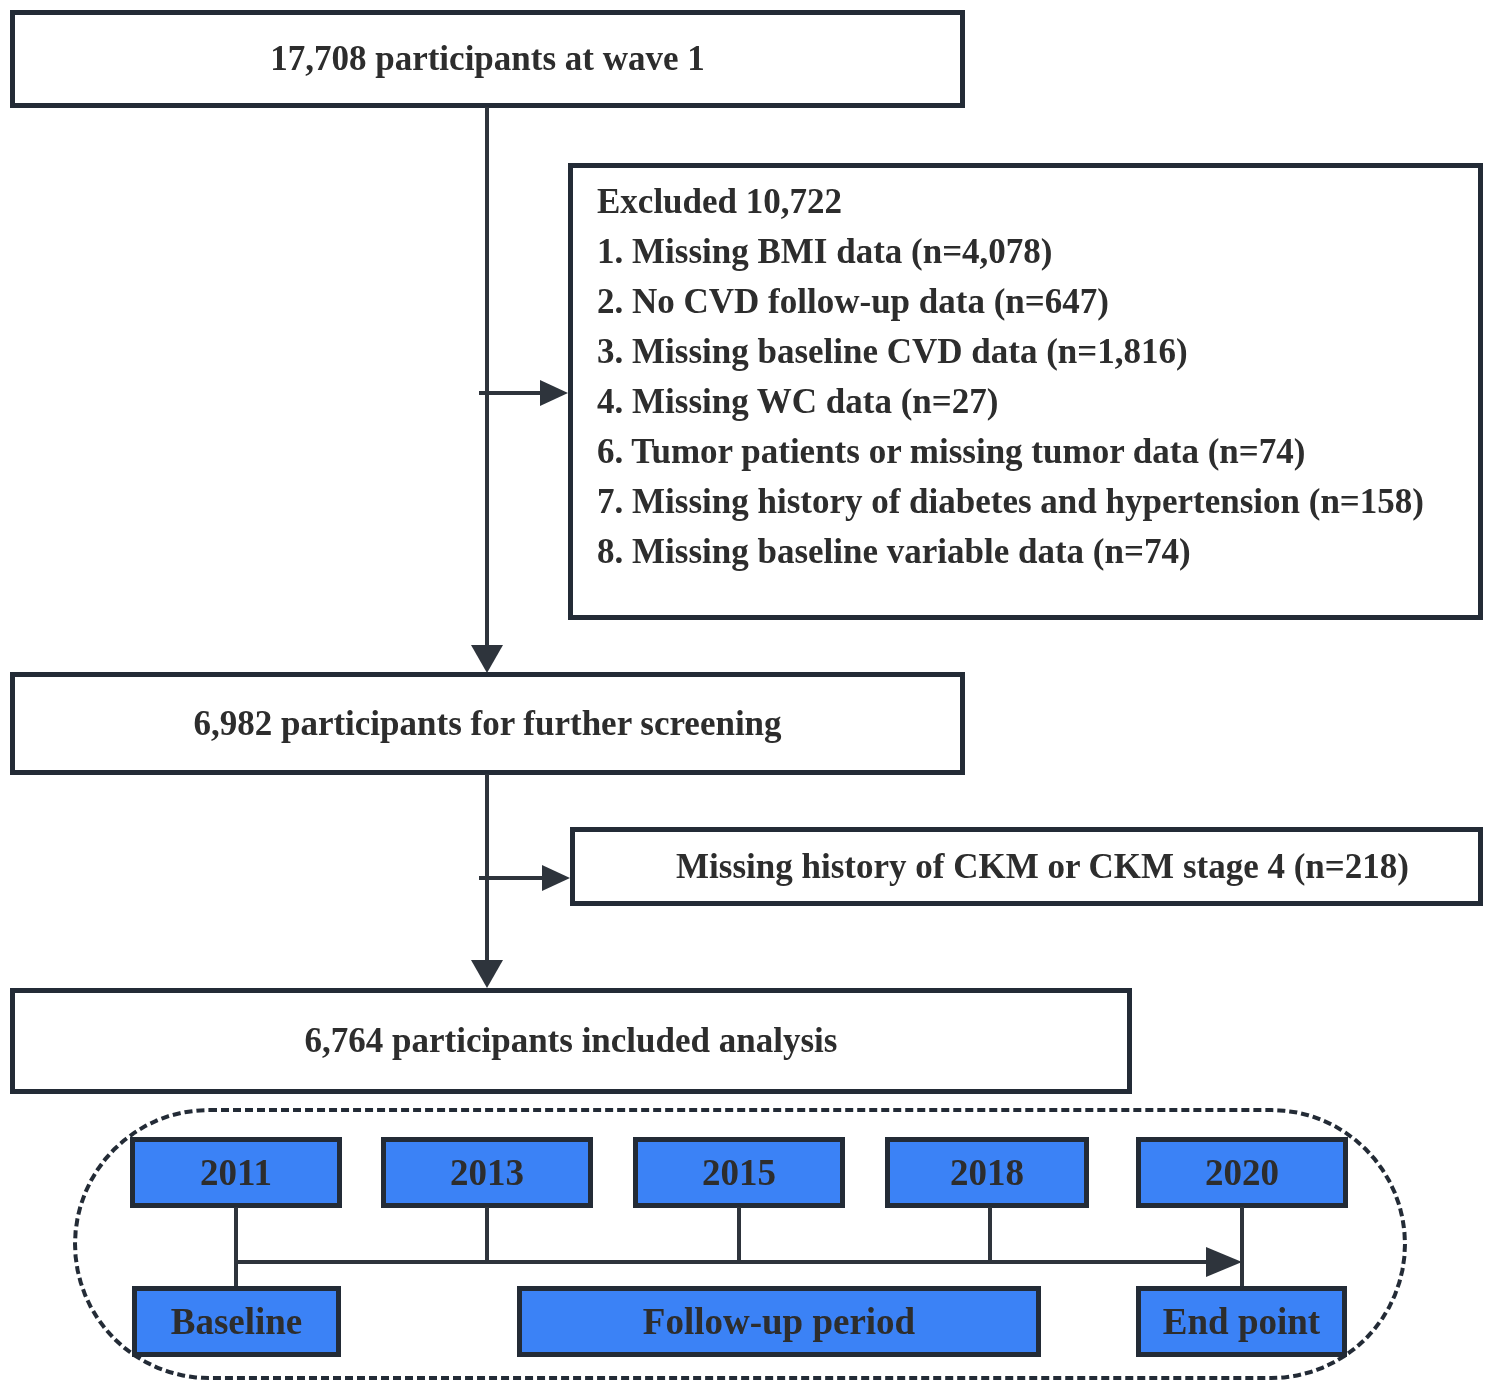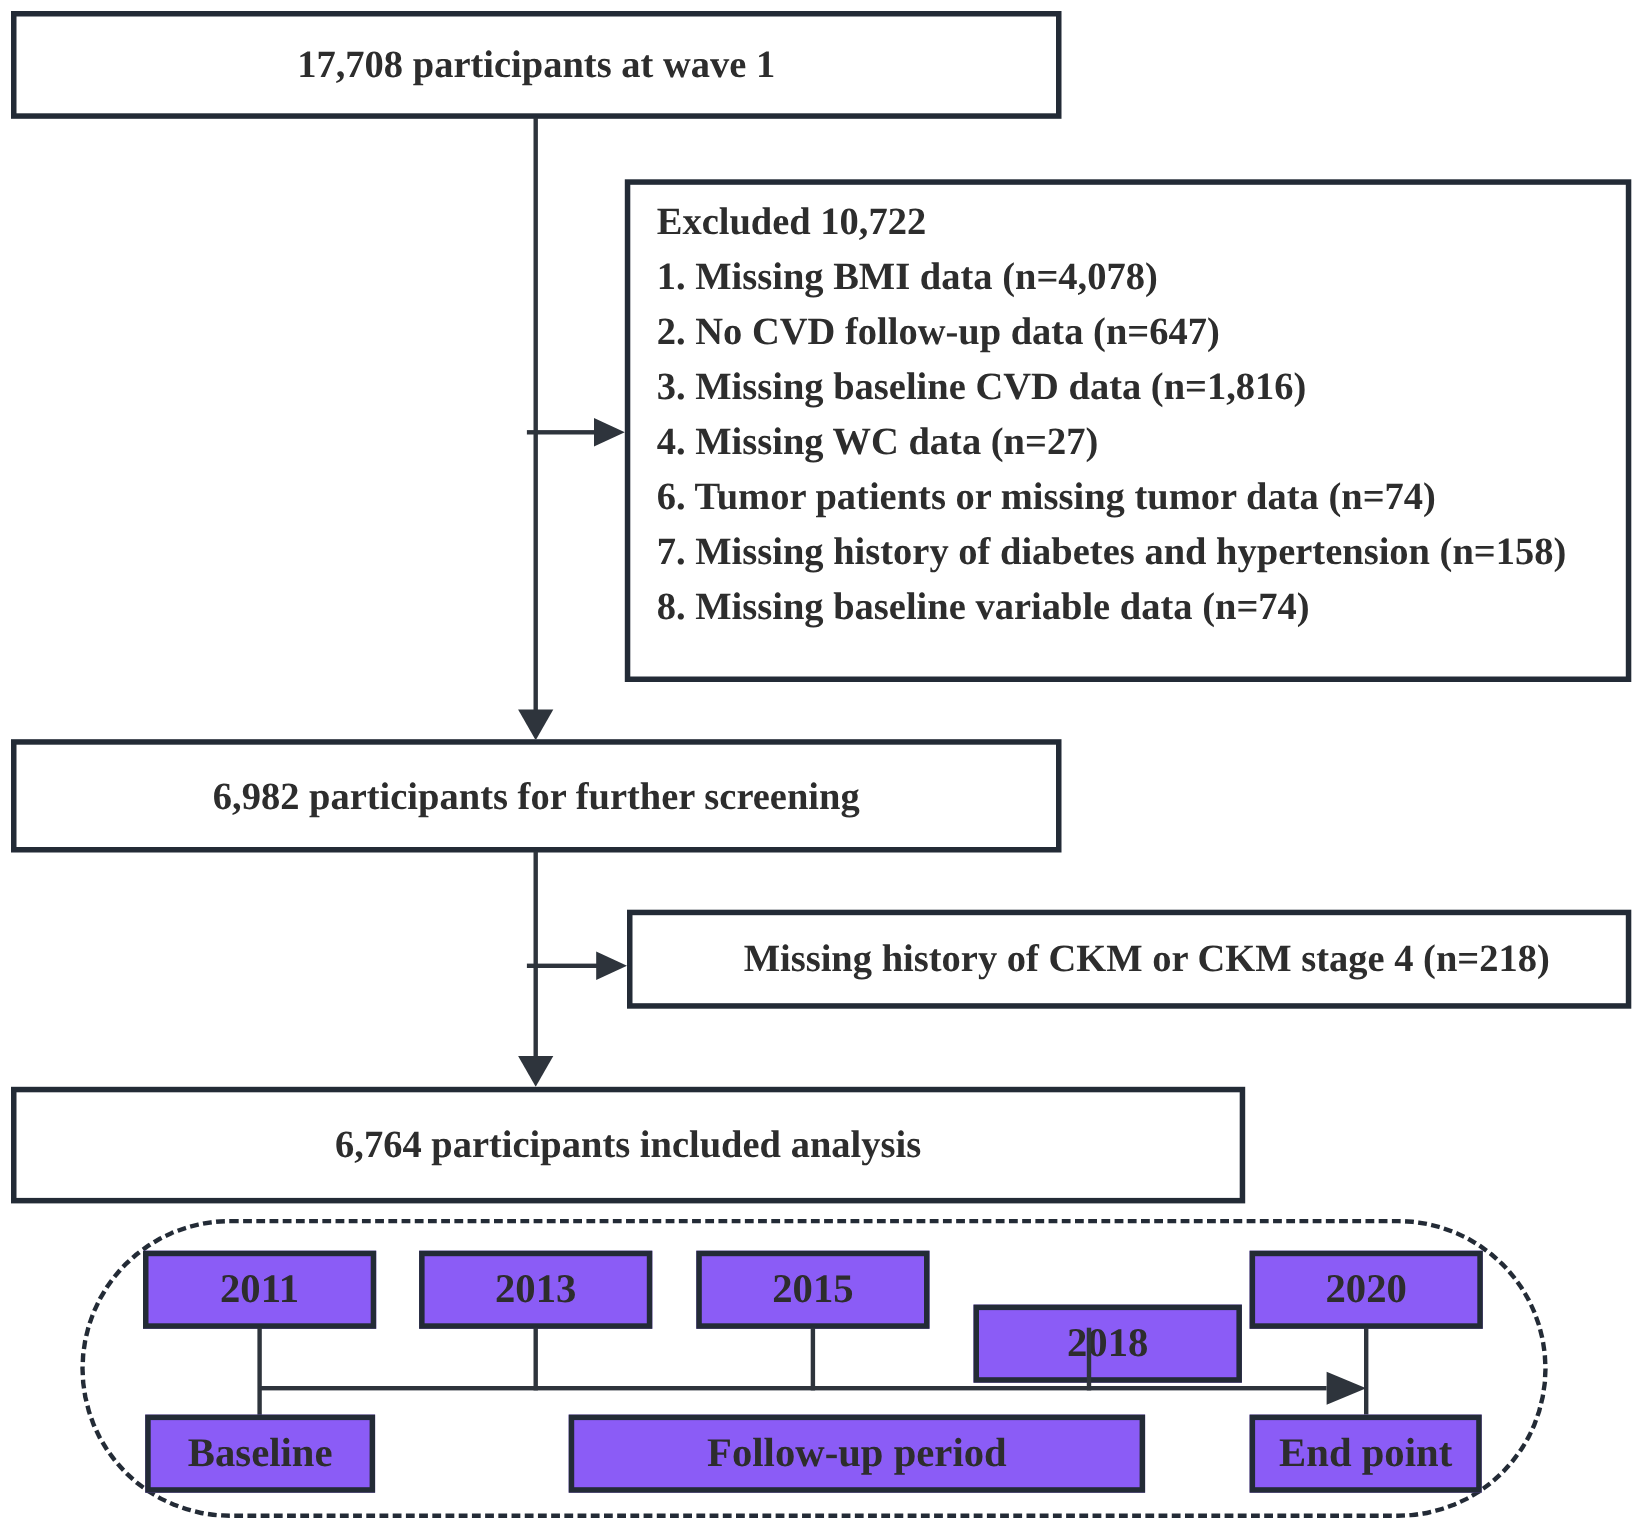--- a/index.html
+++ b/index.html
@@ -29,21 +29,21 @@
     background:#ffffff;
     font-size:35px;
     line-height:50px;
     padding:9px 8px 0 24px;
     text-align:left;
   }
   .yearbox,.labelbox{
     position:absolute;
     box-sizing:border-box;
     border:5px solid #232b36;
-    background:#8b5cf6;
+    background:#3b82f6;
     display:flex;align-items:center;justify-content:center;
     font-size:37px;
   }
   .vline,.hline{position:absolute;background:#2e343c;}
   .arrow-down{
     position:absolute;width:0;height:0;
     border-left:16px solid transparent;
     border-right:16px solid transparent;
     border-top:28px solid #2e343c;
   }
@@ -95,40 +95,40 @@
   <div class="box" style="left:10px;top:672px;width:955px;height:103px;">
     <span>6,982 participants for further screening</span>
   </div>
 
   <div class="vline" style="left:485px;top:774px;width:4px;height:188px;"></div>
   <div class="arrow-down" style="left:471px;top:960px;"></div>
 
   <div class="hline" style="left:479px;top:876px;width:66px;height:4px;"></div>
   <div class="arrow-right" style="left:542px;top:865px;"></div>
 
-  <div class="box" style="left:570px;top:827px;width:913px;height:90px;padding-left:32px;">
+  <div class="box" style="left:570px;top:827px;width:913px;height:79px;padding-left:32px;">
     <span>Missing history of CKM or CKM stage 4 (n=218)</span>
   </div>
 
   <div class="box" style="left:10px;top:988px;width:1122px;height:106px;">
     <span>6,764 participants included analysis</span>
   </div>
 
   <div class="stadium" style="left:73px;top:1108px;width:1334px;height:272px;"></div>
 
   <div class="yearbox" style="left:130px;top:1137px;width:212px;height:71px;">
     <span>2011</span>
   </div>
   <div class="yearbox" style="left:381px;top:1137px;width:212px;height:71px;">
     <span>2013</span>
   </div>
   <div class="yearbox" style="left:633px;top:1137px;width:212px;height:71px;">
     <span>2015</span>
   </div>
-  <div class="yearbox" style="left:885px;top:1186px;width:244px;height:71px;">
+  <div class="yearbox" style="left:885px;top:1137px;width:204px;height:71px;">
     <span>2018</span>
   </div>
   <div class="yearbox" style="left:1136px;top:1137px;width:212px;height:71px;">
     <span>2020</span>
   </div>
 
   <div class="vline" style="left:234px;top:1207px;width:4px;height:80px;"></div>
   <div class="vline" style="left:485px;top:1207px;width:4px;height:57px;"></div>
   <div class="vline" style="left:737px;top:1207px;width:4px;height:57px;"></div>
   <div class="vline" style="left:988px;top:1207px;width:4px;height:57px;"></div>

